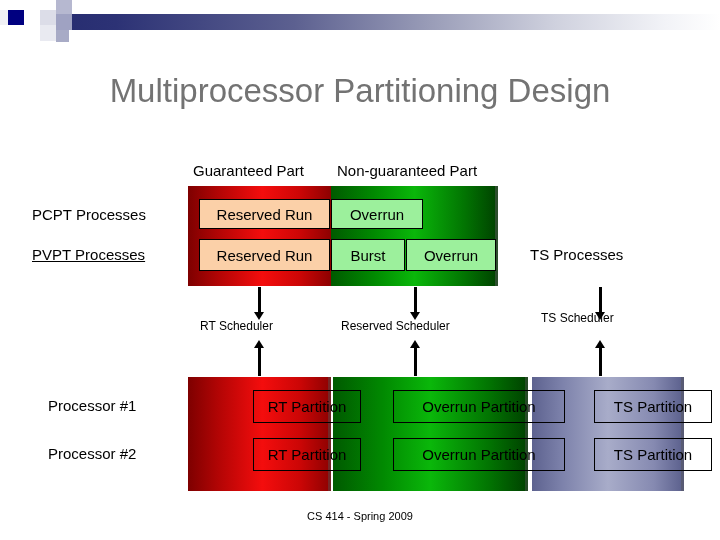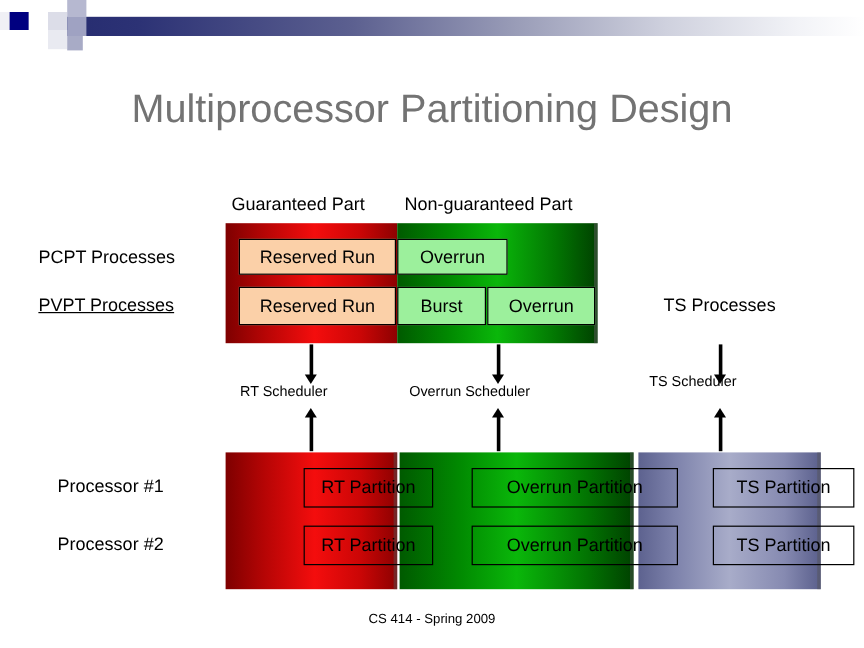--- a/index.html
+++ b/index.html
@@ -44,21 +44,21 @@
   .caption {
     position:absolute; font-size:15px; color:#000; white-space:nowrap;
   }
   #cap-guaranteed    { left:193px; top:162px; }
   #cap-nonguaranteed { left:337px; top:162px; }
 
   
   .row-label { position:absolute; font-size:15px; color:#000; white-space:nowrap; }
   #lbl-pcpt { left:32px;  top:206px; }
   #lbl-pvpt { left:32px;  top:246px;text-decoration:underline; }
-  #lbl-ts-processes { left:530px; top:246px;margin-left:23px; }
+  #lbl-ts-processes { left:530px; top:246px; }
 
   
   #band-red {
     position:absolute; left:188px; top:186px; width:143px; height:100px;
     background: linear-gradient(to right, #7e0000 0%, #b40505 22%, #f40d0d 52%, #cc0606 78%, #8d0101 100%);
   }
   #band-green {
     position:absolute; left:331px; top:186px; width:167px; height:100px;
     background: linear-gradient(to right, #005a00 0%, #018a01 26%, #0ab70a 50%, #027402 80%, #004100 100%);
   }
@@ -203,21 +203,21 @@
 <div class="arrow-down" id="ad-2">
   <div class="stem"></div>
   <div class="head"></div>
 </div>
 <div class="arrow-down" id="ad-3">
   <div class="stem"></div>
   <div class="head"></div>
 </div>
 
 <div class="sched" id="sch-rt">RT Scheduler</div>
-<div class="sched" id="sch-overrun">Overrun Scheduler</div>
+<div class="sched" id="sch-overrun">Reserved Scheduler</div>
 <div class="sched" id="sch-ts">TS Scheduler</div>
 
 <div class="arrow-up" id="au-1">
   <div class="head"></div>
   <div class="stem"></div>
 </div>
 <div class="arrow-up" id="au-2">
   <div class="head"></div>
   <div class="stem"></div>
 </div>

